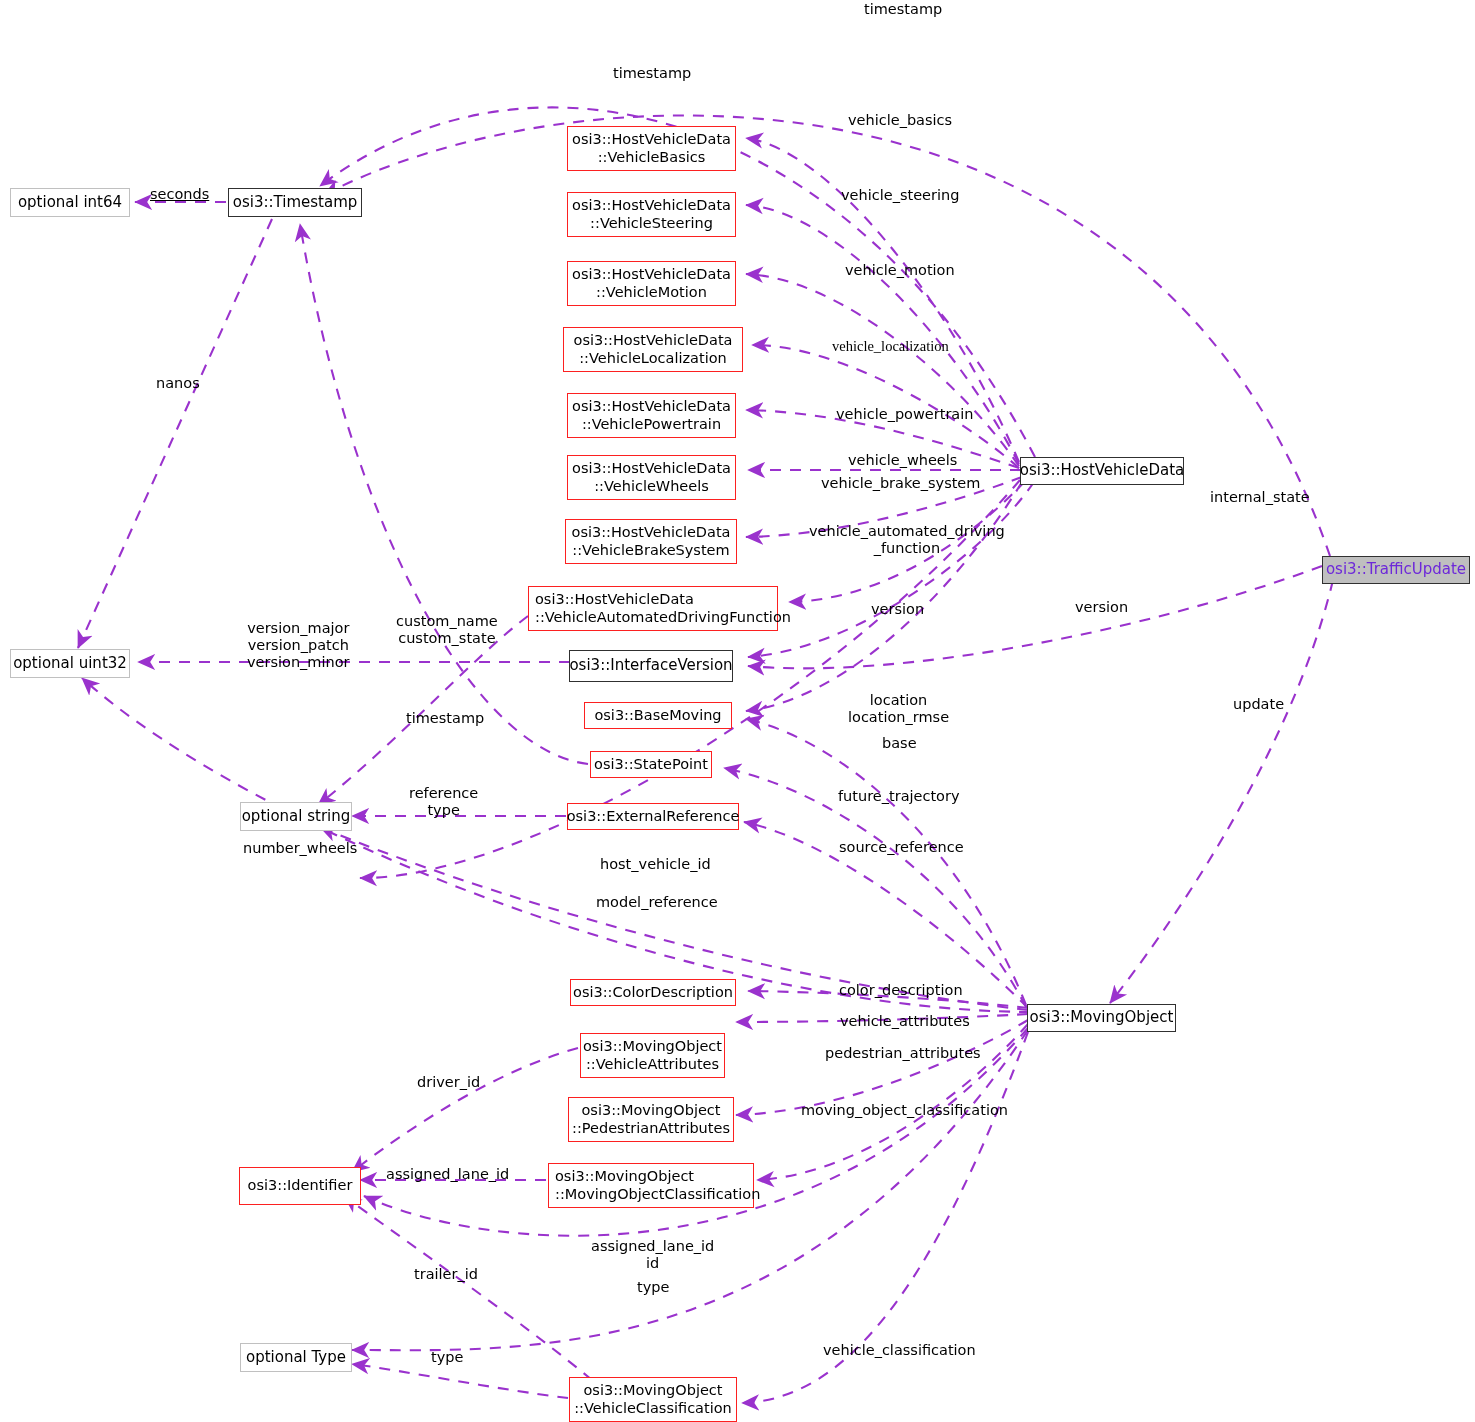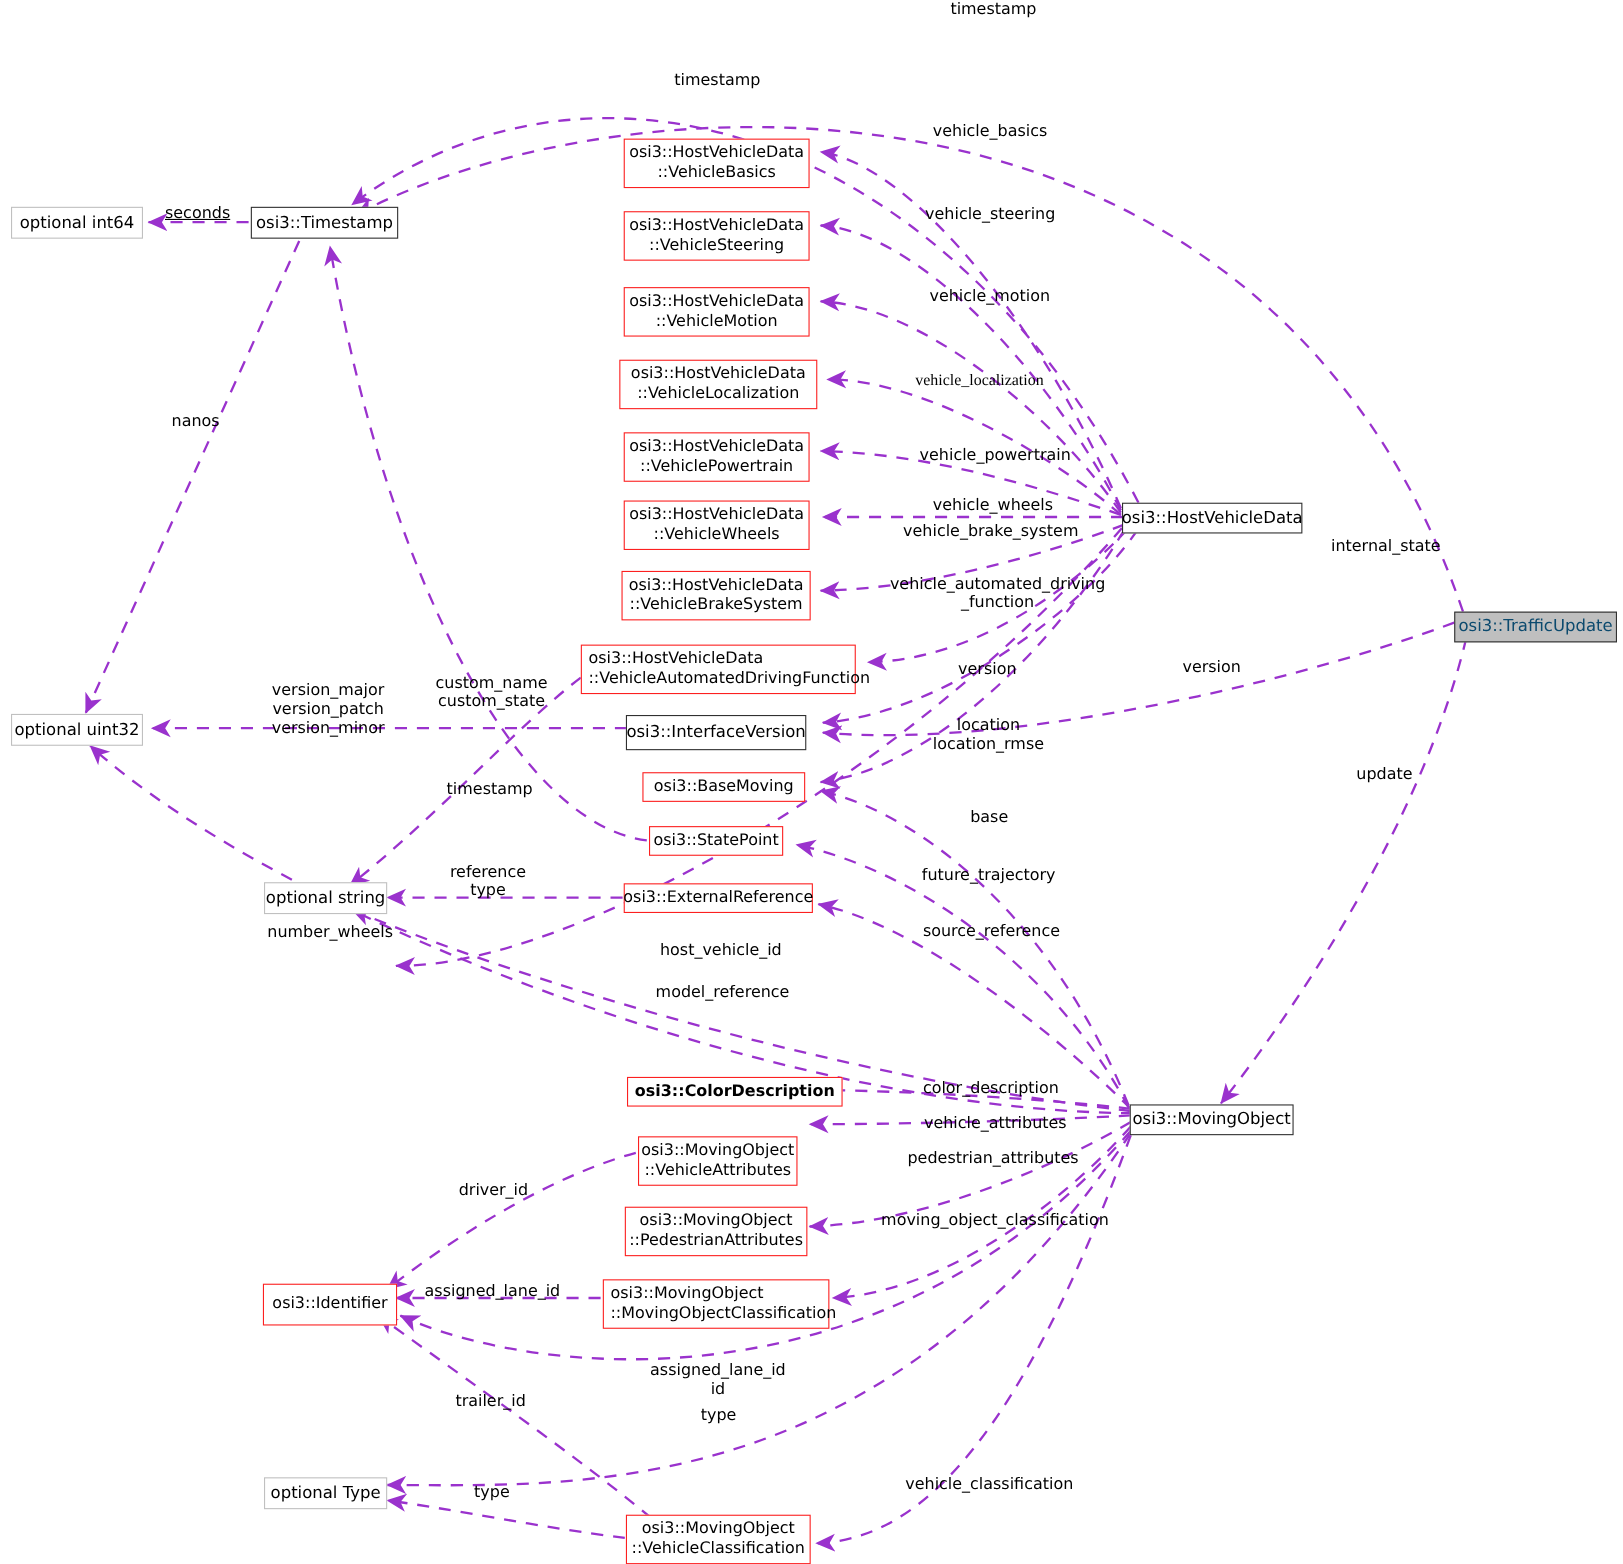--- a/index.html
+++ b/index.html
@@ -30,21 +30,21 @@
     background: #ffffff;
     line-height: 1.18;
     white-space: pre;
     z-index: 5;
   }
   .node span { display: block; }
   
   .n-grey   { border: 1px solid #c0c0c0; color: #000000; font-size: 15px; }
   .n-black  { border: 1.6px solid #303030; color: #000000; font-size: 15px; }
   .n-red    { border: 1.6px solid #fc2020; color: #000000; font-size: 14.5px; }
-  .n-hl     { border: 1.6px solid #303030; color: #0c4a6e; font-size: 15px;
+  .n-hl     { border: 1.6px solid #303030; color: #6d28d9; font-size: 15px;
               background: #bfbfbf; }
   .elabel {
     position: absolute;
     font-size: 14.5px;
     color: #000000;
     white-space: pre;
     text-align: center;
     line-height: 1.18;
     z-index: 4;
   }
@@ -204,21 +204,21 @@
   </div>
 
   <div class="node n-red" style="left:590px; top:751px; width:122px; height:27px;">
     <span>osi3::StatePoint</span>
   </div>
 
   <div class="node n-red" style="left:567px; top:803px; width:172px; height:27px;">
     <span>osi3::ExternalReference</span>
   </div>
 
-  <div class="node n-red" style="left:570px; top:979px; width:196px; height:27px;font-weight:bold;">
+  <div class="node n-red" style="left:570px; top:979px; width:166px; height:27px;">
     <span>osi3::ColorDescription</span>
   </div>
 
   <div class="node n-red" style="left:580px; top:1033px; width:145px; height:45px;">
     <span>osi3::MovingObject
 ::VehicleAttributes</span>
   </div>
 
   <div class="node n-red" style="left:568px; top:1097px; width:166px; height:45px;">
     <span>osi3::MovingObject
@@ -278,21 +278,21 @@
 
   <div class="elabel" style="left:1075px; top:599px;">version</div>
 
   <div class="elabel" style="left:247px; top:620px;">version_major
 version_patch
 version_minor</div>
 
   <div class="elabel" style="left:396px; top:613px;">custom_name
 custom_state</div>
 
-  <div class="elabel" style="left:848px; top:652px;">location
+  <div class="elabel" style="left:848px; top:692px;">location
 location_rmse</div>
 
   <div class="elabel" style="left:882px; top:735px;">base</div>
 
   <div class="elabel" style="left:406px; top:710px;">timestamp</div>
 
   <div class="elabel" style="left:838px; top:788px;">future_trajectory</div>
 
   <div class="elabel" style="left:409px; top:785px;">reference
 type</div>

